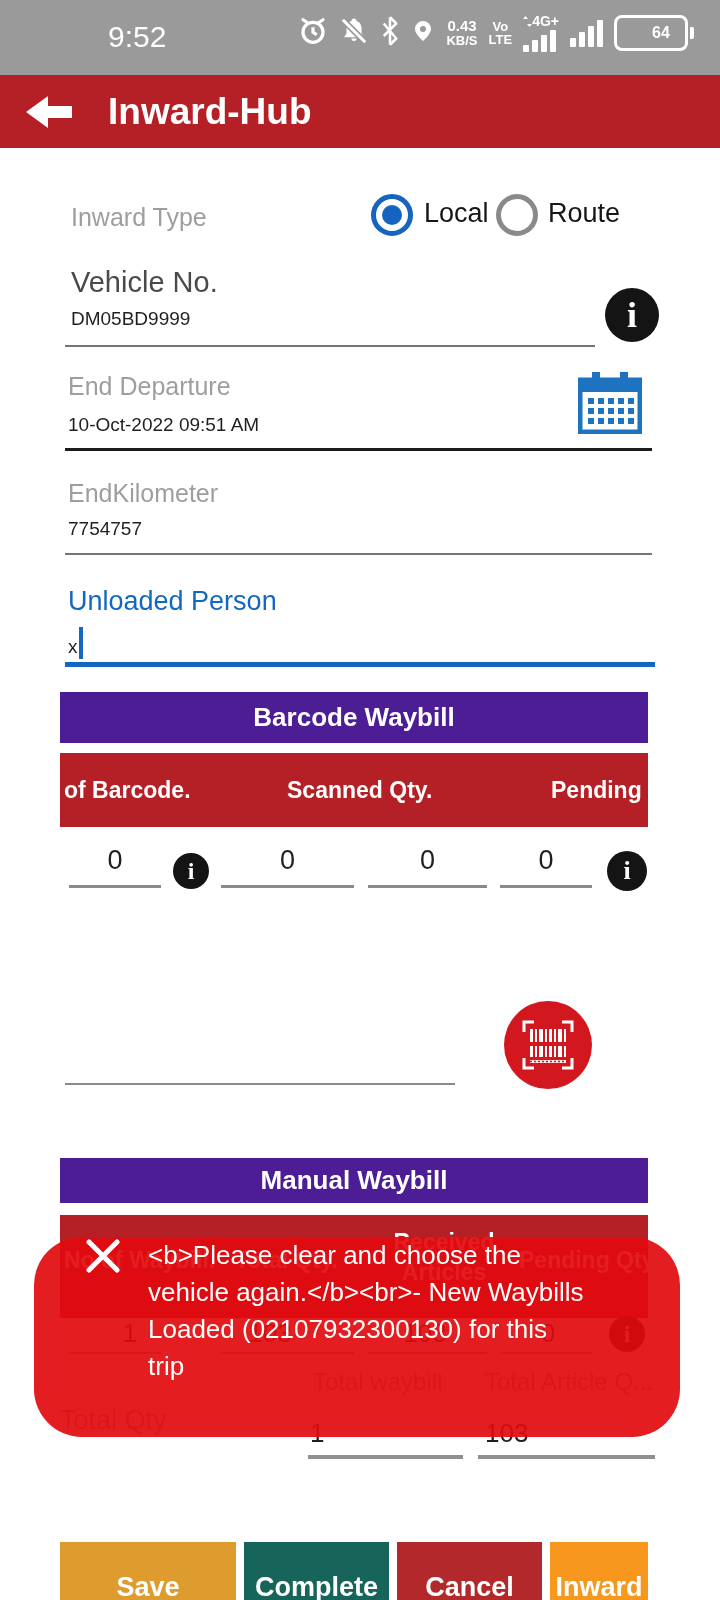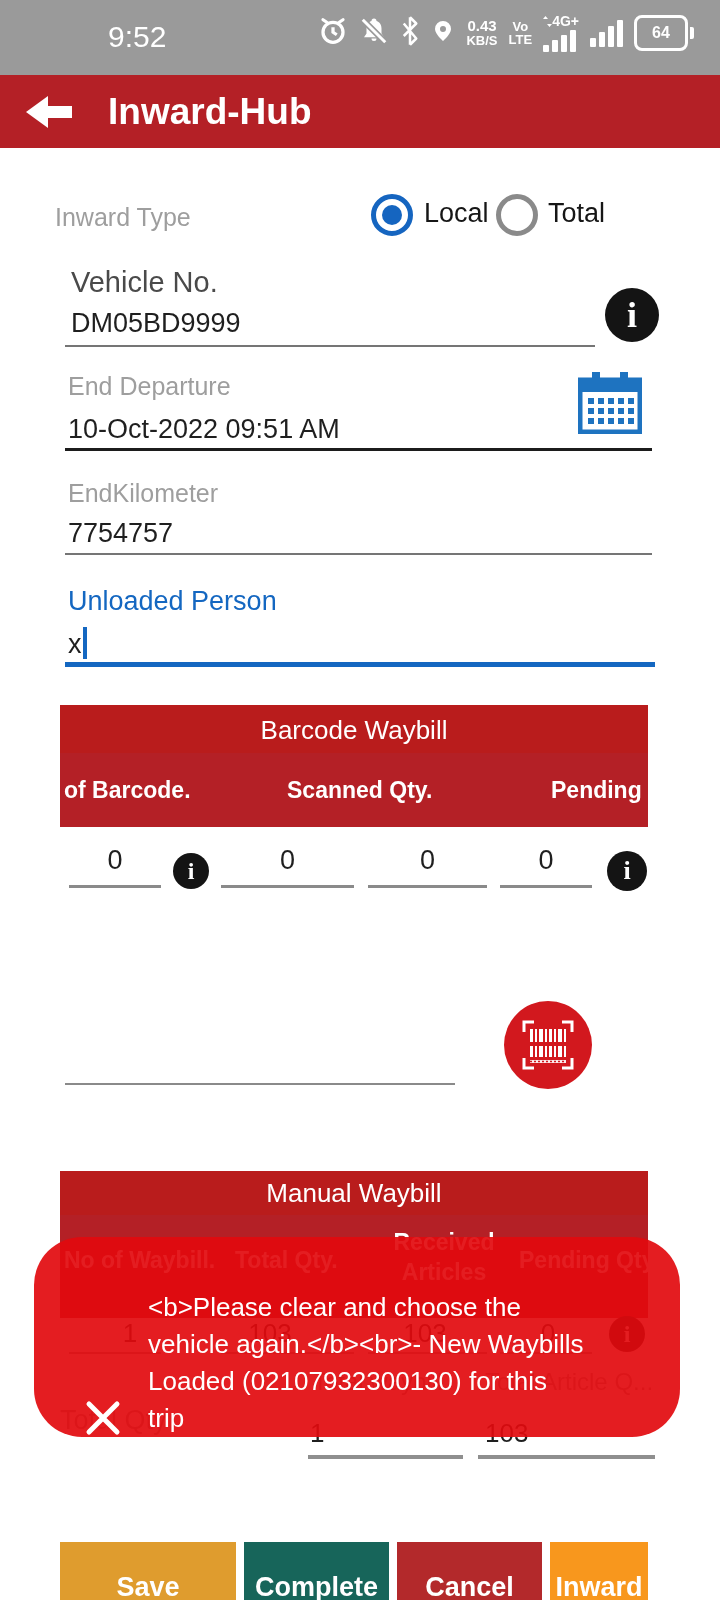--- a/index.html
+++ b/index.html
@@ -11,54 +11,54 @@
   .status-bar{left:0;top:0;width:720px;height:75px;background:#9a9a9a;color:#fff;}
   .sb-time{left:108px;top:20px;font-size:30px;color:#fff;}
   .sb-icons{right:26px;top:0;height:66px;display:flex;align-items:center;gap:11px;position:absolute;}
   .sb-2line{display:flex;flex-direction:column;align-items:center;line-height:15px;font-weight:bold;font-size:15px;color:#fff;}
   .sb-2line .s2{font-size:13px;}
   .bars{display:flex;align-items:flex-end;gap:3px;}
   .bars i{display:block;width:6px;background:#fff;border-radius:1px;}
   .net4g{display:flex;flex-direction:column;align-items:flex-start;}
   .net4g .lbl{font-size:14px;font-weight:bold;line-height:13px;letter-spacing:0;}
   .battery{display:flex;align-items:center;}
-  .batt-body{width:48px;height:30px;border:3px solid #fff;border-radius:8px;display:flex;align-items:center;justify-content:center;font-size:16px;font-weight:bold;color:#fff;}
+  .batt-body{width:48px;height:30px;border:3px solid #fff;border-radius:8px;display:flex;align-items:center;justify-content:center;font-size:16px;font-weight:bold;color:#fff;padding-left:20px;}
   .batt-nub{width:4px;height:12px;background:#fff;border-radius:0 2px 2px 0;margin-left:2px;}
 
   
   .app-bar{left:0;top:75px;width:720px;height:73px;background:#b42026;color:#fff;display:flex;align-items:center;}
   .back-btn{margin-left:26px;width:46px;height:34px;display:flex;align-items:center;}
   .app-title{margin-left:36px;font-size:37px;font-weight:bold;}
   .app-sub{margin-left:44px;font-size:29px;}
 
   
   .lbl-gray{font-size:25px;color:#9e9e9e;}
   .lbl-dark{font-size:29px;color:#4a4a4a;}
   .lbl-blue{font-size:27px;color:#1467c1;}
-  .val{font-size:27px;color:#1f1f1f;}
+  .val{font-size:19px;color:#1f1f1f;}
   .uline{height:2px;background:#757575;}
   .radio{width:42px;height:42px;border-radius:50%;box-sizing:border-box;position:absolute;}
   .radio.sel{border:5px solid #1565c0;}
   .radio.unsel{border:5px solid #8a8a8a;}
   .radio .dot{position:absolute;inset:6px;border-radius:50%;background:#1565c0;}
   .radio-lbl{font-size:27px;color:#161616;position:absolute;}
   .info-ic{border-radius:50%;background:#141414;display:flex;align-items:center;justify-content:center;position:absolute;}
   .info-ic .glyph{color:#fff;font-family:"Liberation Serif","DejaVu Serif",serif;font-style:normal;}
   .cursor{display:inline-block;width:4px;height:32px;background:#1467c1;vertical-align:-6px;margin-left:1px;}
 
   
-  .red-bar{background:#b91c1c;color:#fff;display:flex;align-items:center;justify-content:center;font-weight:normal;margin-top:13px;}
+  .red-bar{background:#4c1d95;color:#fff;display:flex;align-items:center;justify-content:center;font-weight:bold;}
   .band{background:#b42026;color:#fff;overflow:hidden;}
   .band span{position:absolute;font-weight:bold;font-size:23px;white-space:nowrap;}
   .zfield{border-bottom:3px solid #8a8a8a;text-align:center;font-size:27px;color:#1f1f1f;height:40px;}
   .faint-line{height:2px;background:#9e9e9e;}
 
   
   .toast{left:34px;top:1237px;width:646px;height:200px;border-radius:48px;
-         background:rgba(226,10,14,0.92);display:flex;align-items:flex-end;color:#fff;z-index:30;}
+         background:rgba(226,10,14,0.92);display:flex;align-items:flex-start;color:#fff;z-index:30;}
   .toast-x{margin-left:50px;flex:0 0 auto;width:38px;height:38px;}
   .toast-msg{margin-left:26px;font-size:26px;line-height:37px;white-space:pre-line;width:500px;}
 
   
   .fbtn{top:1542px;height:90px;display:flex;align-items:center;justify-content:center;
         color:#fff;font-size:27px;font-weight:600;position:absolute;}
 </style>
 </head>
 <body>
 
@@ -129,27 +129,27 @@
 
   <div class="abs app-bar">
     <span class="back-btn">
       <svg width="46" height="32" viewBox="0 0 46 32">
           <path fill="#fff" d="M46 10H22V0L0 16l22 16V22h24z"></path>
         </svg>
     </span>
     <span class="app-title">Inward-Hub</span>
   </div>
 
-  <span class="abs lbl-gray" style="left:55px;top:203px;">Inward Type</span>
+  <span class="abs lbl-gray" style="left:71px;top:203px;">Inward Type</span>
   <span class="abs radio sel" style="left:371px;top:194px;">
       <span class="dot"></span>
     </span>
   <span class="abs radio-lbl" style="left:424px;top:198px;">Local</span>
   <span class="abs radio unsel" style="left:496px;top:194px;"></span>
-  <span class="abs radio-lbl" style="left:548px;top:198px;">Total</span>
+  <span class="abs radio-lbl" style="left:548px;top:198px;">Route</span>
 
   <span class="abs lbl-dark" style="left:71px;top:266px;">Vehicle No.</span>
   <span class="abs val" style="left:71px;top:308px;">DM05BD9999</span>
   <div class="abs uline" style="left:65px;top:345px;width:530px;"></div>
   <span class="abs info-ic" style="left:605px;top:288px;width:54px;height:54px;">
     <span class="glyph" style="font-size:36px;font-weight:bold;">i</span>
   </span>
 
   <span class="abs lbl-gray" style="left:68px;top:372px;">End Departure</span>
   <span class="abs val" style="left:68px;top:414px;">10-Oct-2022 09:51 AM</span>

